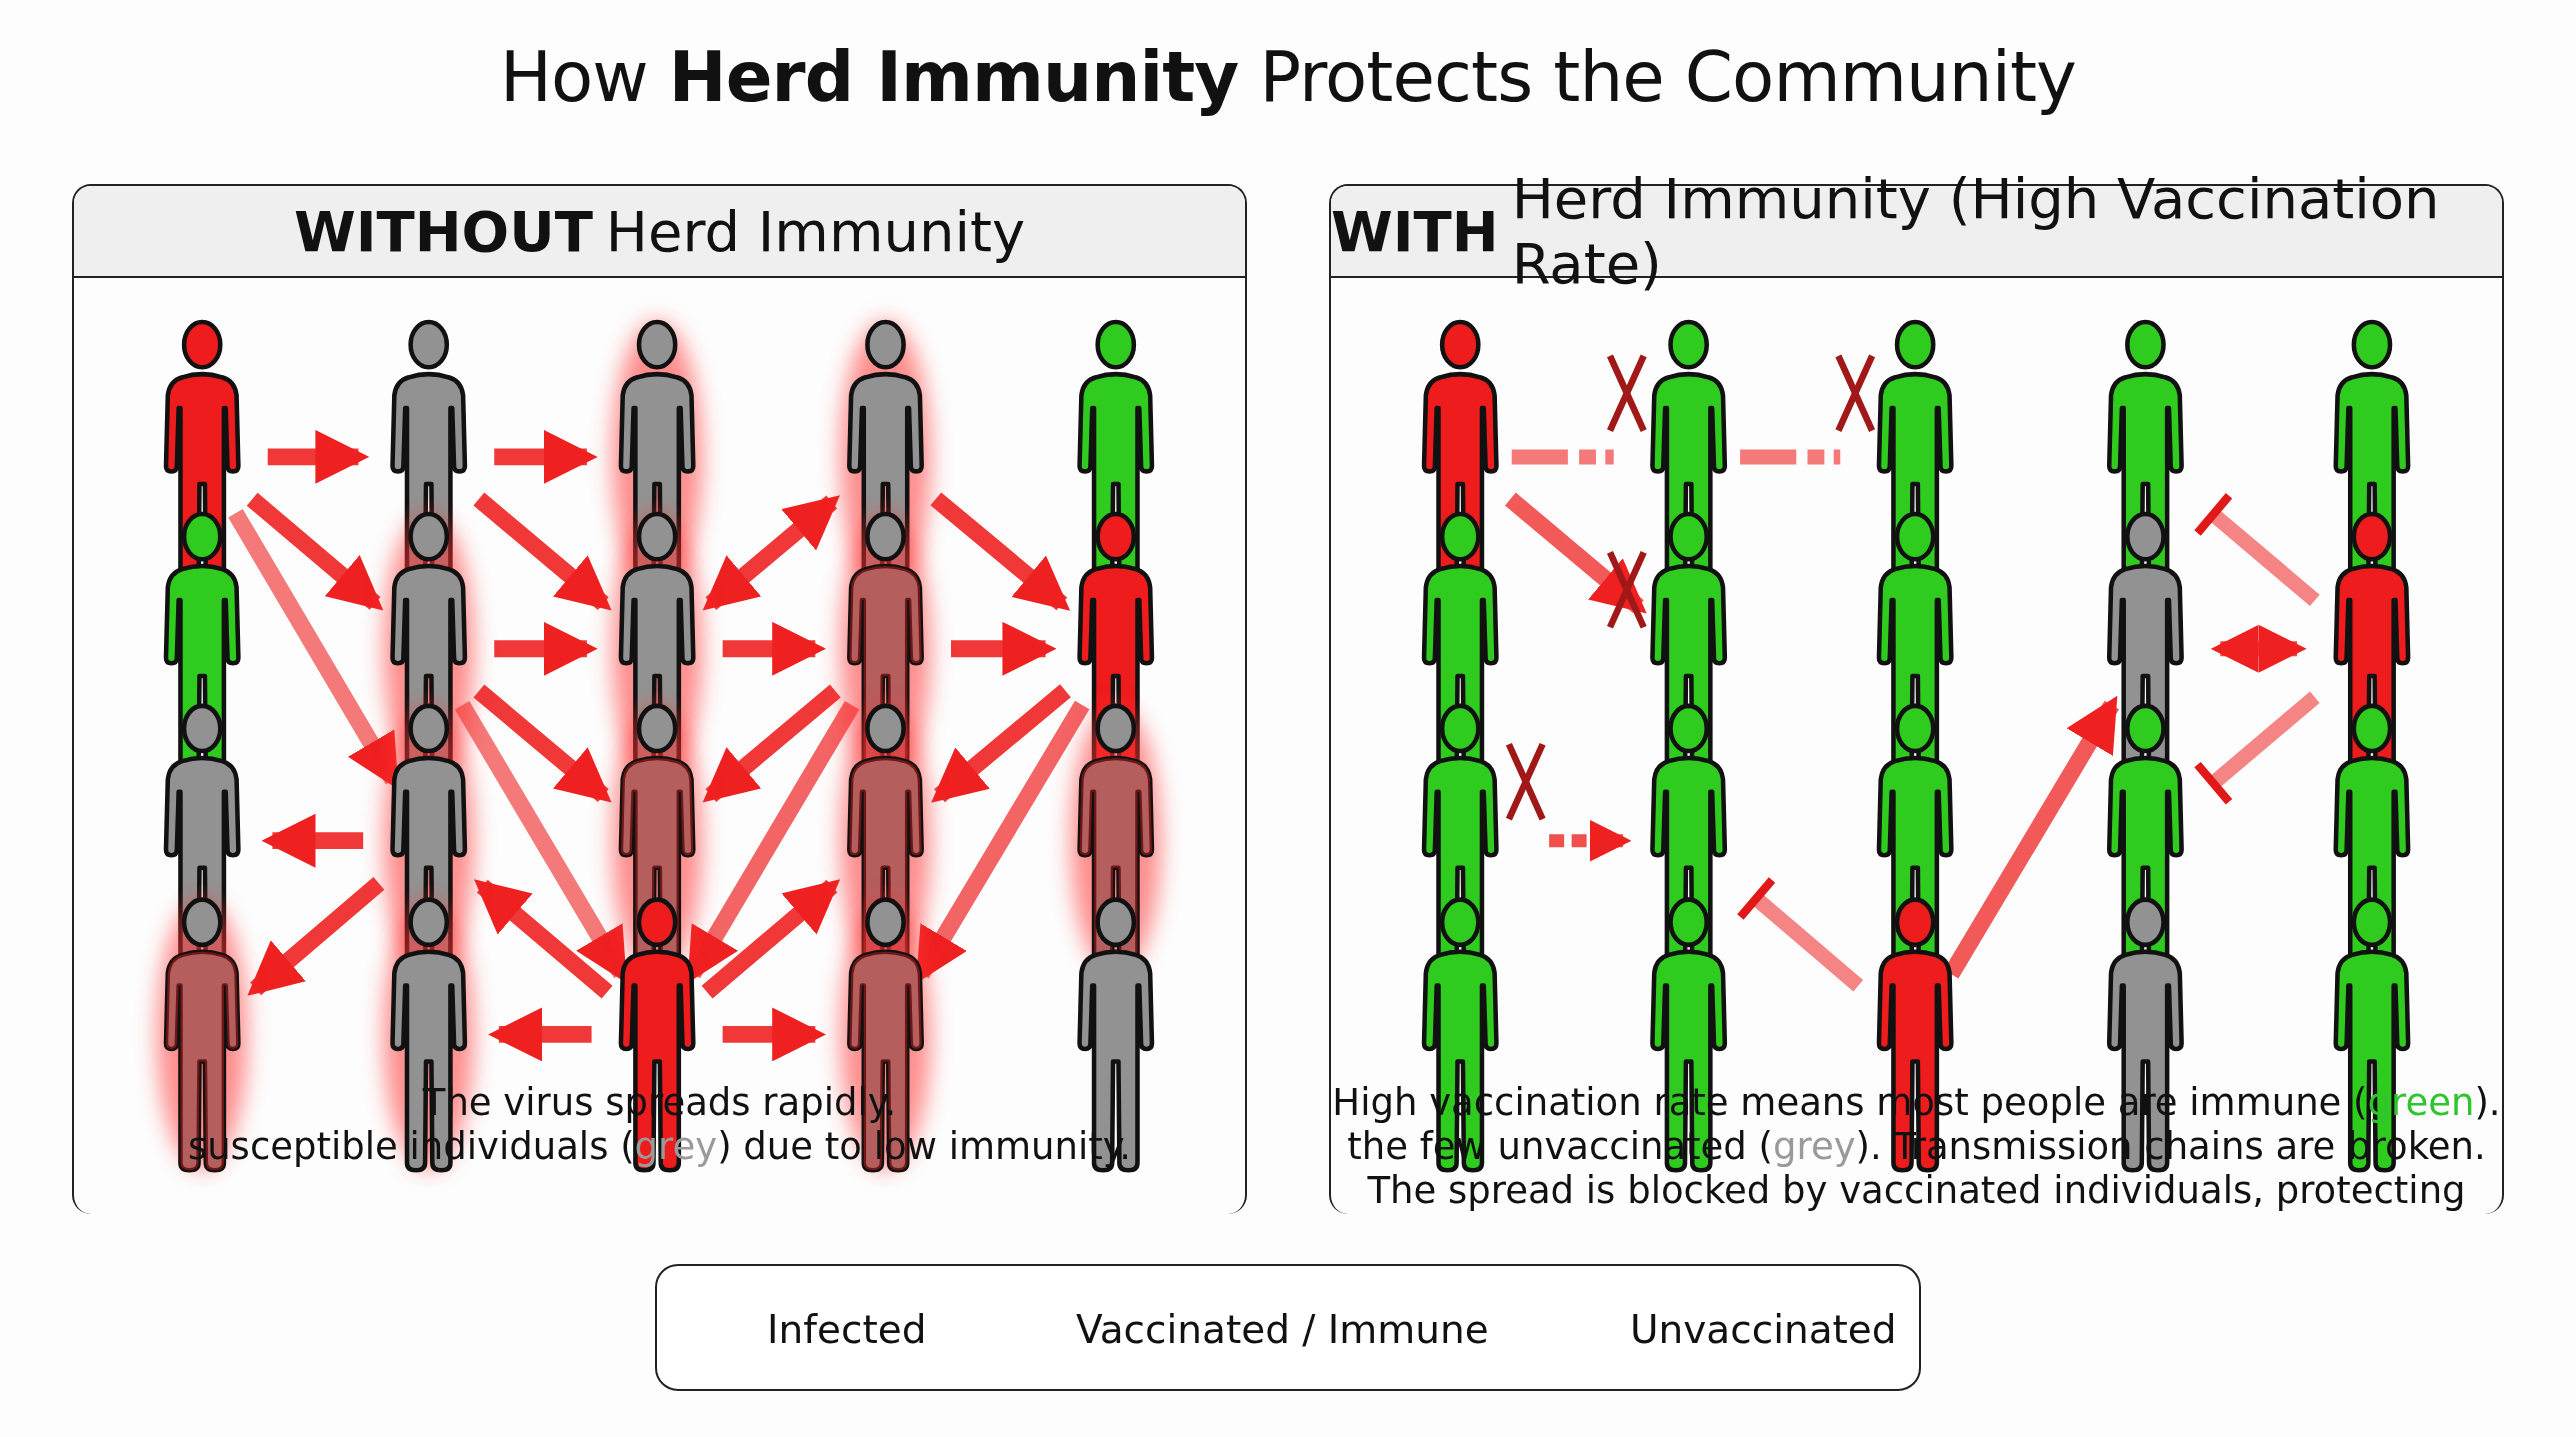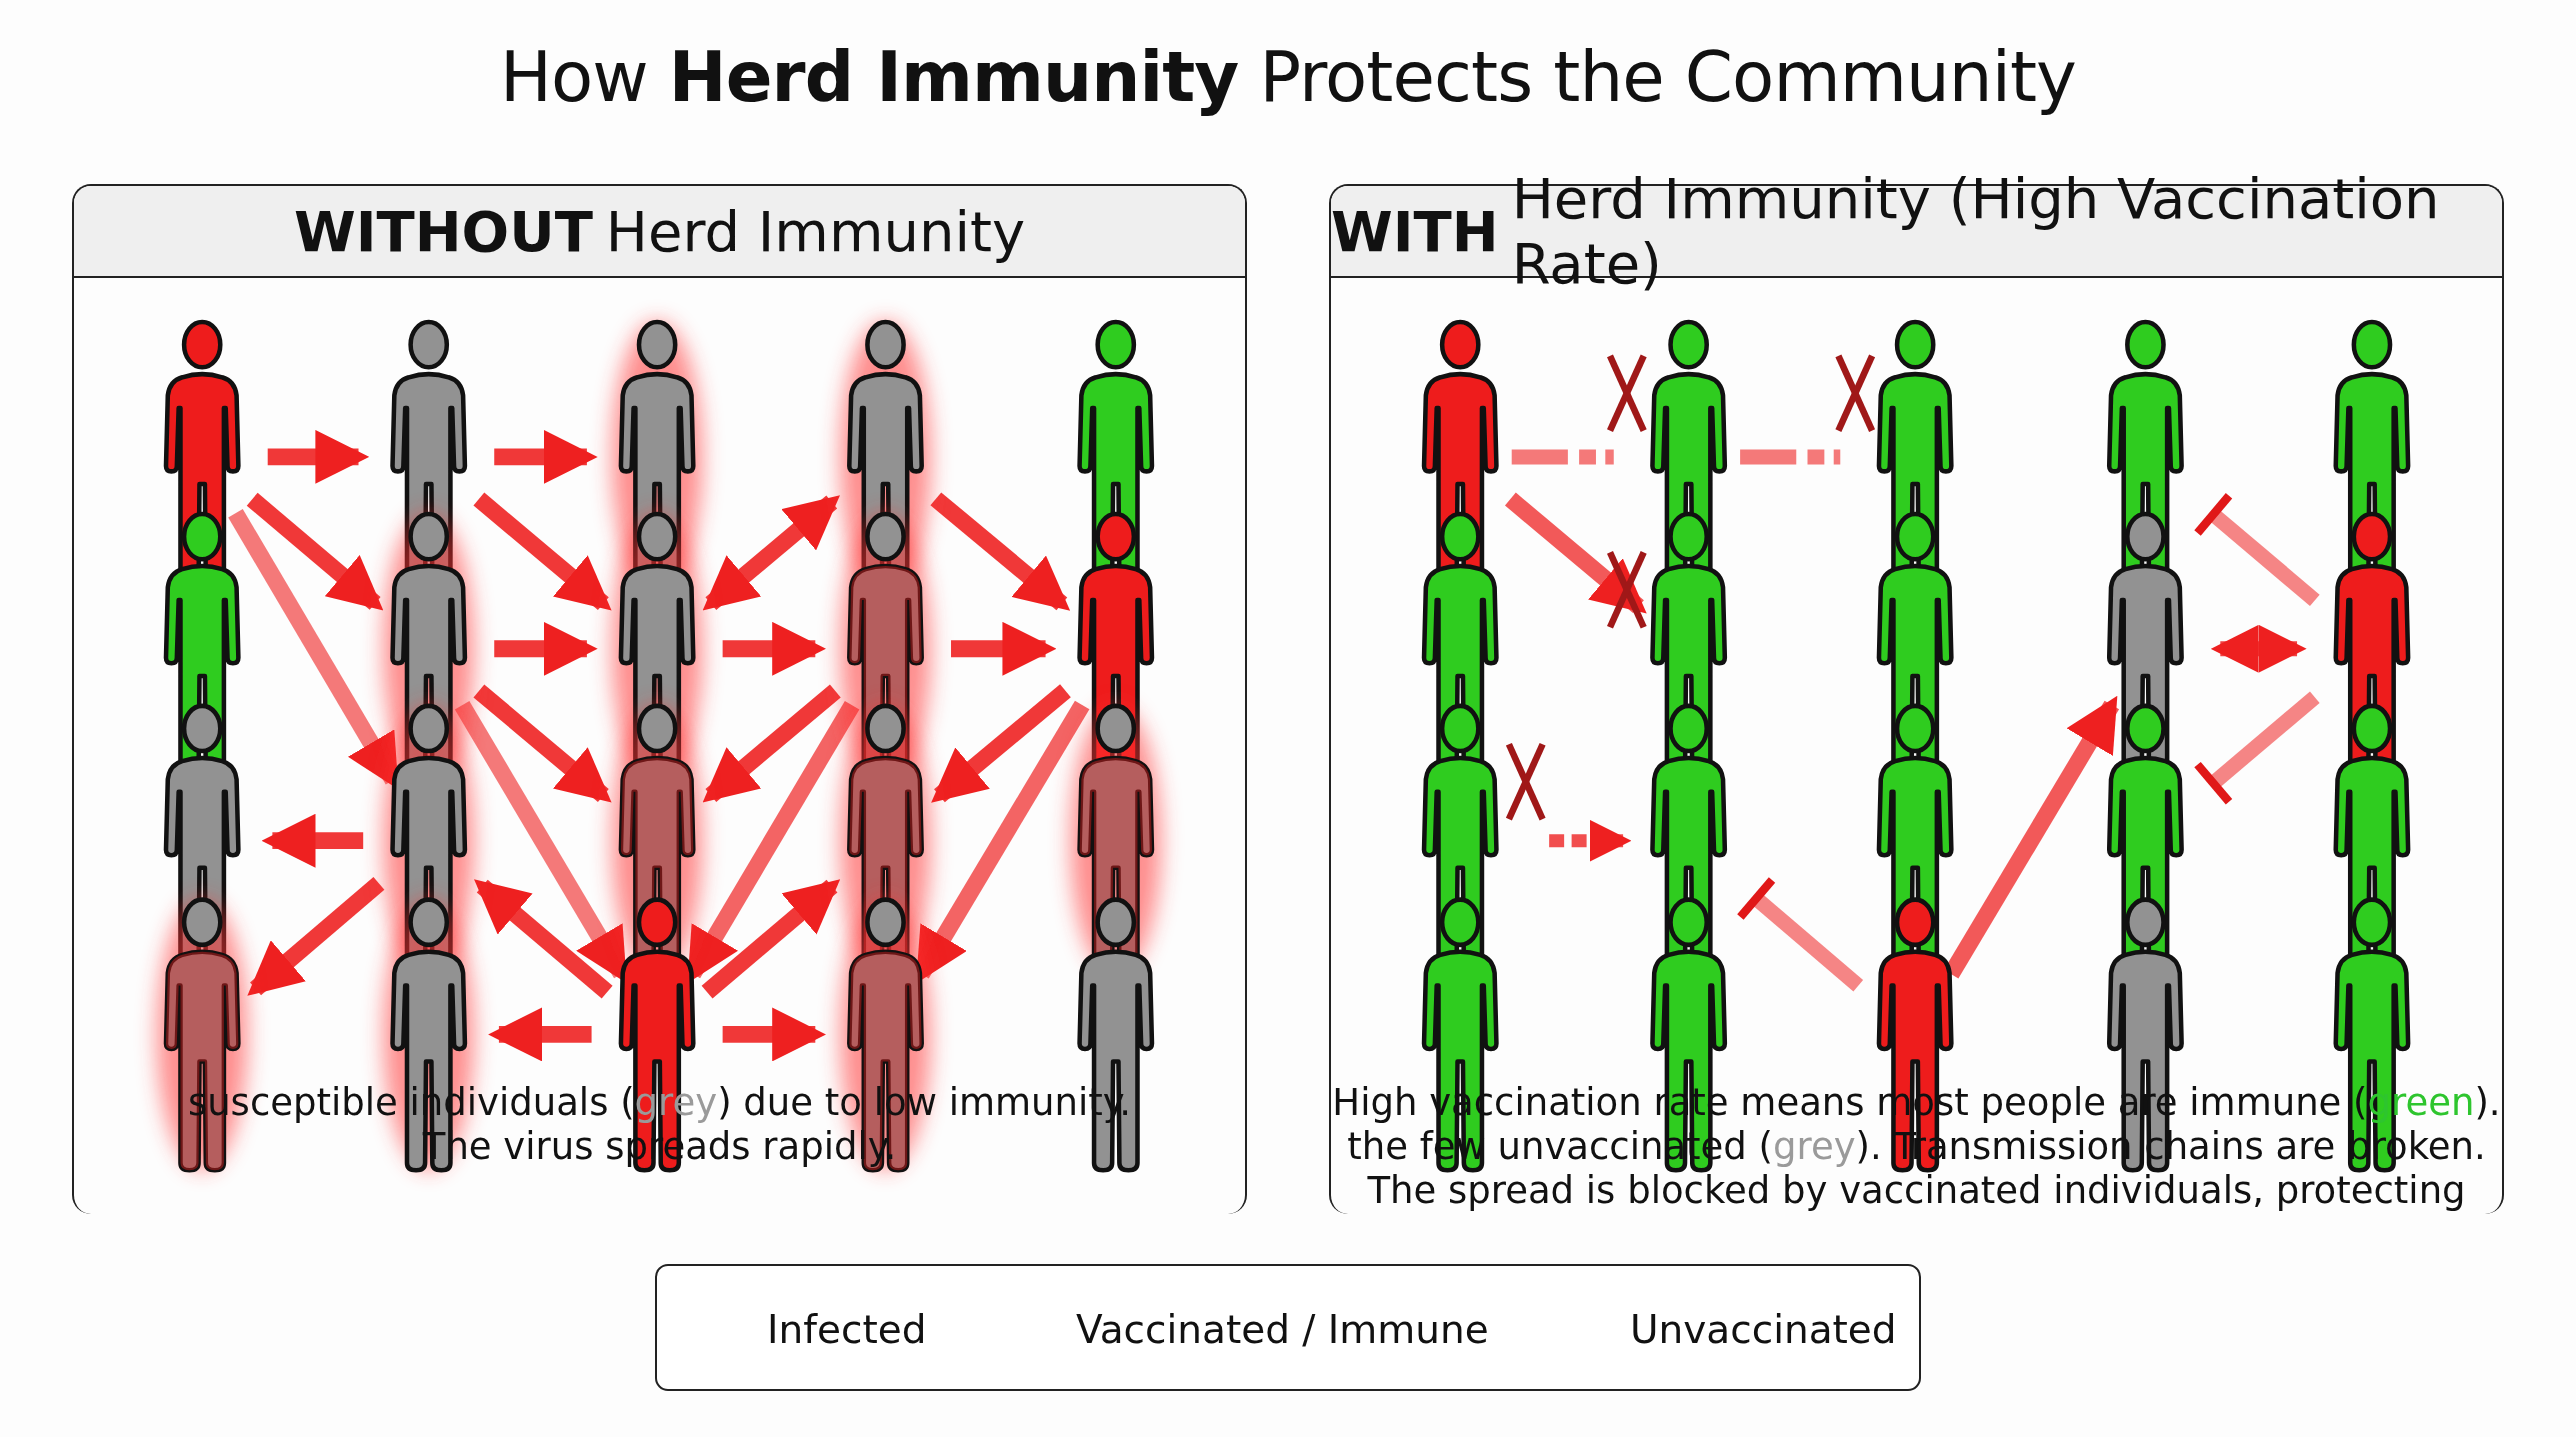--- a/index.html
+++ b/index.html
@@ -6,21 +6,21 @@
   body{width:2576px;height:1438px;overflow:hidden;font-family:"DejaVu Sans","Liberation Sans",sans-serif;}
   #stage{position:relative;width:2576px;height:1438px;}
   svg{position:absolute;left:0;top:0;}
   .title{position:absolute;left:0;top:37px;width:2576px;text-align:center;font-size:69px;color:#111;letter-spacing:-0.9px;}
   .title b{font-weight:bold;}
   .panel{position:absolute;top:184px;width:1175px;height:1030px;border:2.8px solid #222;border-radius:19px;border-bottom:none;background:transparent;box-sizing:border-box;}
   .panel-head{height:90px;background:#efefef;border-bottom:2.8px solid #222;border-radius:17px 17px 0 0;display:flex;align-items:center;justify-content:center;font-size:56px;color:#111;}
   .panel-head b{margin-right:13px;}
   .caption{position:absolute;top:1081px;width:1175px;text-align:center;font-size:37px;line-height:44px;color:#111;}
   .c-red{color:#e81b1b;} .c-grey{color:#9a9a9a;} .c-green{color:#2ec52e;}
-  .legend{position:absolute;left:655px;top:1264px;width:1266px;height:127px;border:2.8px solid #222;border-radius:13px;box-sizing:border-box;background:#fff;}
+  .legend{position:absolute;left:655px;top:1264px;width:1266px;height:127px;border:2.8px solid #222;border-radius:23px;box-sizing:border-box;background:#fff;}
   .legend-label{position:absolute;top:41px;font-size:39px;color:#111;}
 </style>
 </head>
 <body>
 
 <div id="stage">
   <div class="title"><span>How </span><b>Herd Immunity</b><span> Protects the Community</span></div>
 
   <div class="panel" style="left:72px">
     <div class="panel-head">
@@ -284,22 +284,22 @@
           <path d="M-22,62 Q0,55 22,62 Q36,66 38,82 L40,160 Q40,166 34,166 Q28,166 28,160 L26,96 L24,96 L24,292 Q24,300 14,300 Q4,300 4,292 L3,180 L-3,180 L-4,292 Q-4,300 -14,300 Q-24,300 -24,292 L-24,96 L-26,96 L-28,160 Q-28,166 -34,166 Q-40,166 -40,160 L-38,82 Q-36,66 -22,62 Z" fill="#2fcc1f" stroke="#111" stroke-width="5" stroke-linejoin="round"></path>
         </g>
         <g transform="translate(1687,1363) scale(0.36)">
           <ellipse cx="0" cy="26" rx="20" ry="25" fill="#929292" stroke="#111" stroke-width="5"></ellipse>
           <path d="M-22,62 Q0,55 22,62 Q36,66 38,82 L40,160 Q40,166 34,166 Q28,166 28,160 L26,96 L24,96 L24,292 Q24,300 14,300 Q4,300 4,292 L3,180 L-3,180 L-4,292 Q-4,300 -14,300 Q-24,300 -24,292 L-24,96 L-26,96 L-28,160 Q-28,166 -34,166 Q-40,166 -40,160 L-38,82 Q-36,66 -22,62 Z" fill="#929292" stroke="#111" stroke-width="5" stroke-linejoin="round"></path>
         </g>
       </g>
   </svg>
 
   <div class="caption" style="left:72px">
+    <div>The virus spreads rapidly.</div>
     <div><span>susceptible individuals (</span><span class="c-grey">grey</span><span>) due to low immunity.</span></div>
-    <div>The virus spreads rapidly.</div>
   </div>
   <div class="caption" style="left:1329px">
     <div><span>High vaccination rate means most people are immune (</span><span class="c-green">green</span><span>).</span></div>
     <div><span>the few unvaccinated (</span><span class="c-grey">grey</span><span>). Transmission chains are broken.</span></div>
     <div>The spread is blocked by vaccinated individuals, protecting</div>
   </div>
 
   <div class="legend">
     <span class="legend-label" style="left:110px">Infected</span>
     <span class="legend-label" style="left:419px">Vaccinated / Immune</span>

